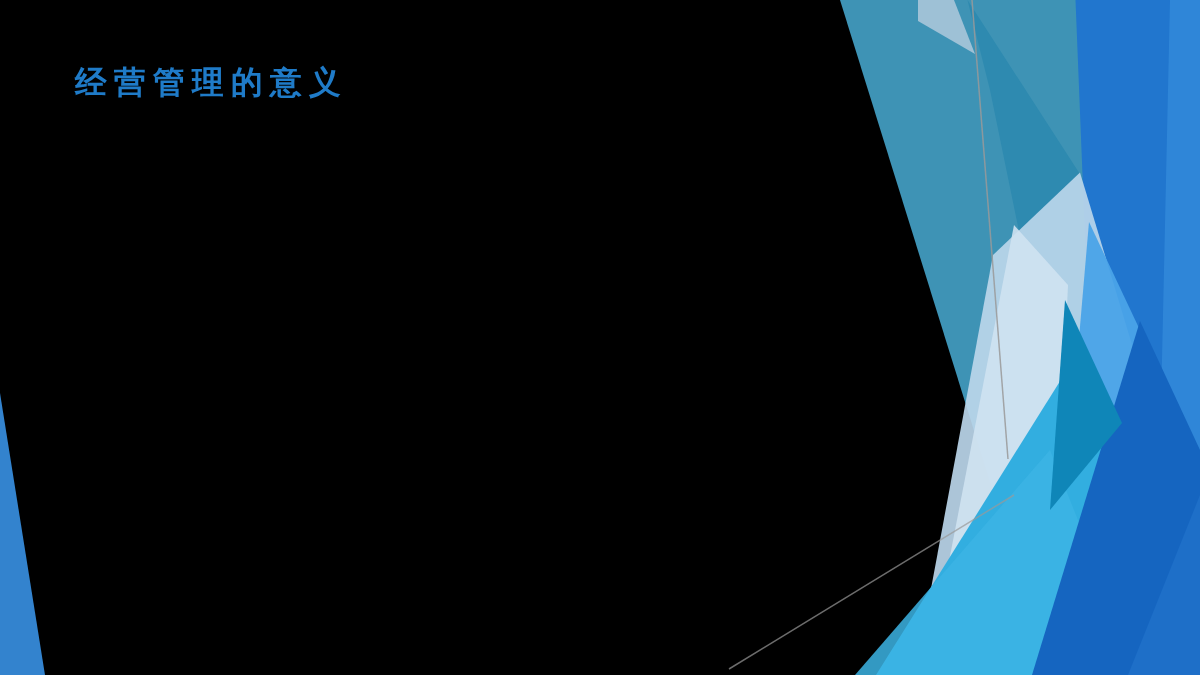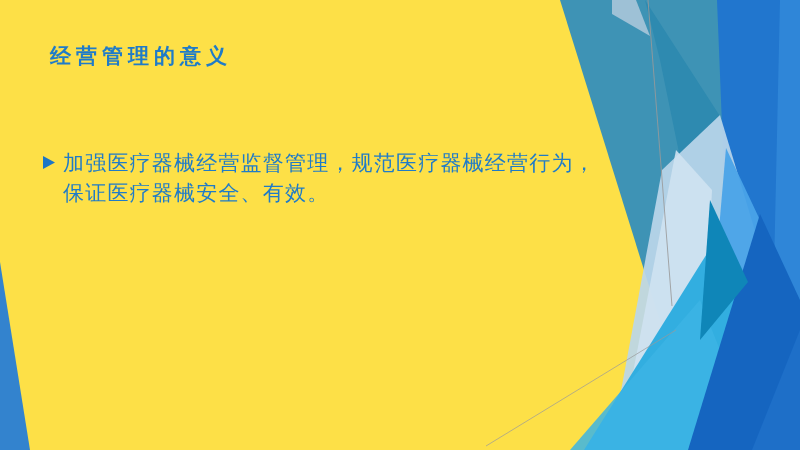--- a/index.html
+++ b/index.html
@@ -4,21 +4,21 @@
 <style>
   html, body {
     margin: 0;
     padding: 0;
     background: #ffffff;
   }
   #slide {
     position: relative;
     width: 800px;
     height: 450px;
-    background: #fde047;
+    background: #000000;
     overflow: hidden;
     font-family: "Liberation Sans", sans-serif;
   }
   #decor {
     position: absolute;
     inset: 0;
     width: 800px;
     height: 450px;
     pointer-events: none;
   }
@@ -89,25 +89,15 @@
     <polygon points="612,0 636,0 650,36 612,14" fill="#AFC9DC" opacity="0.85"></polygon>
 
     <line x1="648" y1="0" x2="672" y2="306" stroke="#9A9A9A" stroke-width="1" opacity="0.85"></line>
     <line x1="676" y1="330" x2="486" y2="446" stroke="#9A9A9A" stroke-width="1" opacity="0.7"></line>
   </svg>
 
   <div class="content">
 
     <div id="slide-title">经营管理的意义</div>
 
-    <div id="bullet-list">
-      <div class="bullet-row">
-        <span class="bullet-marker">
-          <svg viewBox="0 0 14 15" width="14" height="15" xmlns="http://www.w3.org/2000/svg">
-            <polygon points="1,1 13,7.5 1,14" fill="#1C76C6"></polygon>
-          </svg>
-        </span>
-        <span class="bullet-text">加强医疗器械经营监督管理，规范医疗器械经营行为，保证医疗器械安全、有效。</span>
-      </div>
-    </div>
 
   </div>
 </div>
 
 </body></html>

